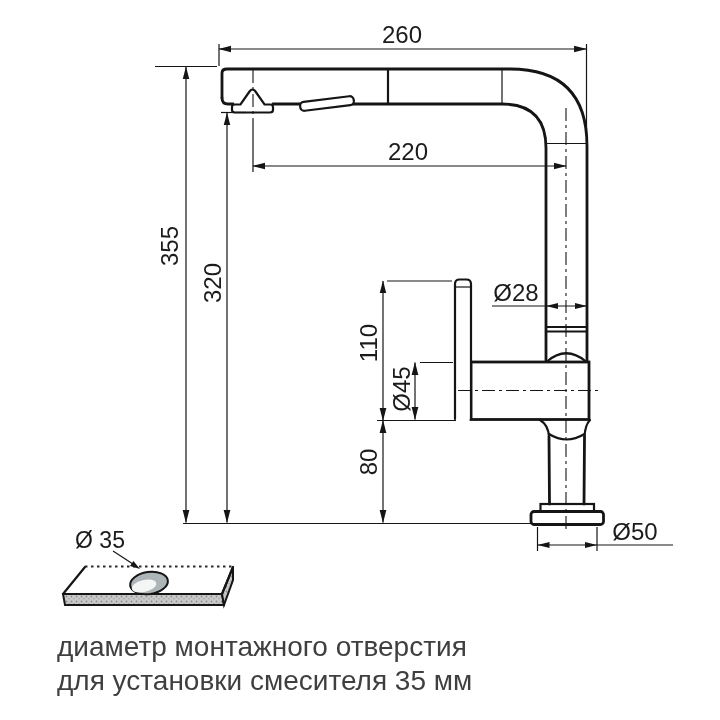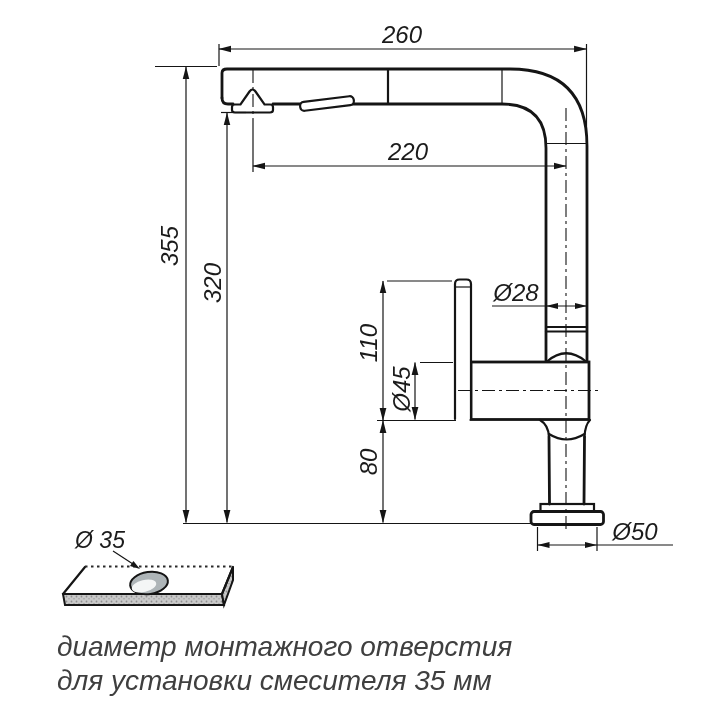--- a/index.html
+++ b/index.html
@@ -1,16 +1,16 @@
 <!DOCTYPE html>
 <html><head>
 <meta charset="utf-8">
 <style>
   html,body{margin:0;padding:0;background:#ffffff;}
-  .page{position:relative;width:720px;height:720px;background:#ffffff;overflow:hidden;font-style:italic;}
+  .page{position:relative;width:720px;height:720px;background:#ffffff;overflow:hidden;}
   svg{display:block;}
   .thick{stroke:#151515;stroke-width:2.8;fill:none;stroke-linecap:round;}
   .med{stroke:#151515;stroke-width:2.2;fill:none;stroke-linecap:round;}
   .thin{stroke:#151515;stroke-width:1.2;fill:none;}
   .cl{stroke:#151515;stroke-width:1.1;fill:none;stroke-dasharray:13 4 3 4;}
   .dotted{stroke:#2a2a2a;stroke-width:1.8;fill:none;stroke-dasharray:2.5 3.5;}
   .wfill{fill:#ffffff;}
   .arrow{fill:#151515;stroke:none;}
   text{font-family:"Liberation Sans","DejaVu Sans",sans-serif;fill:#1b1b1b;}
   .dimtxt{font-size:24px;}

